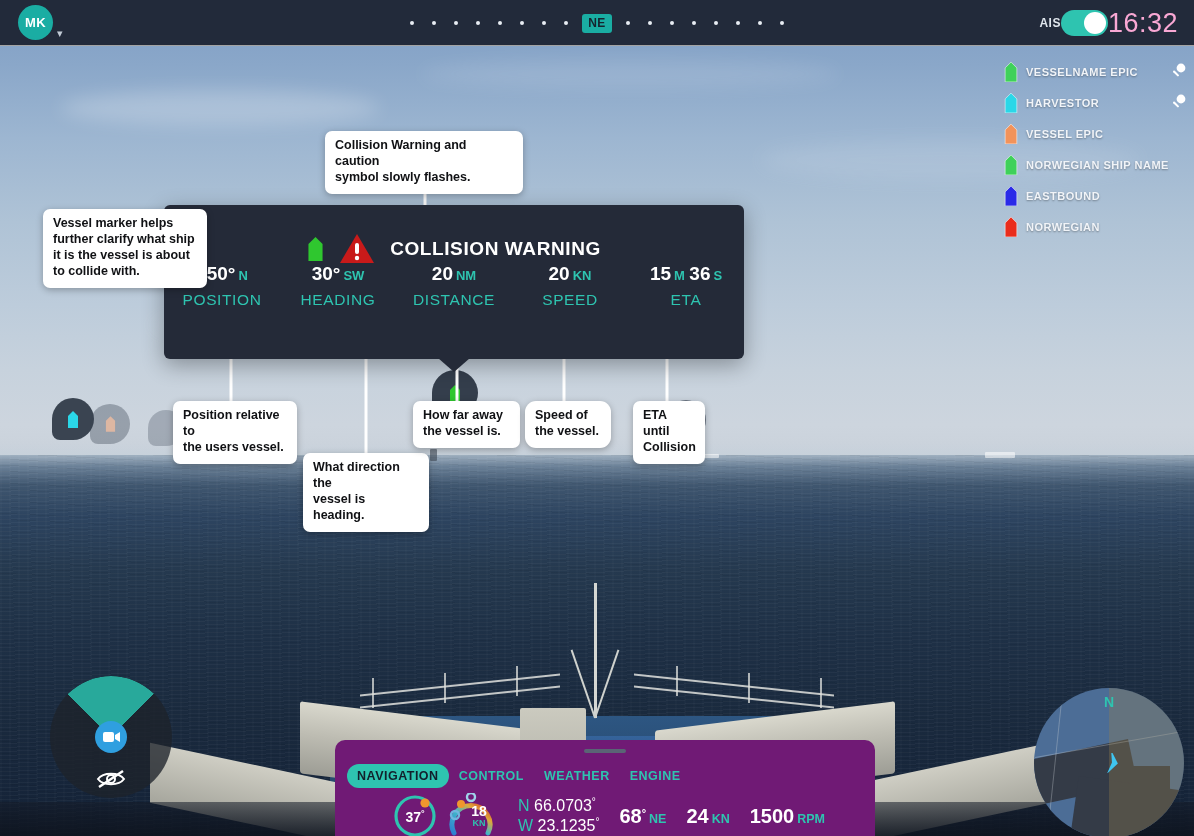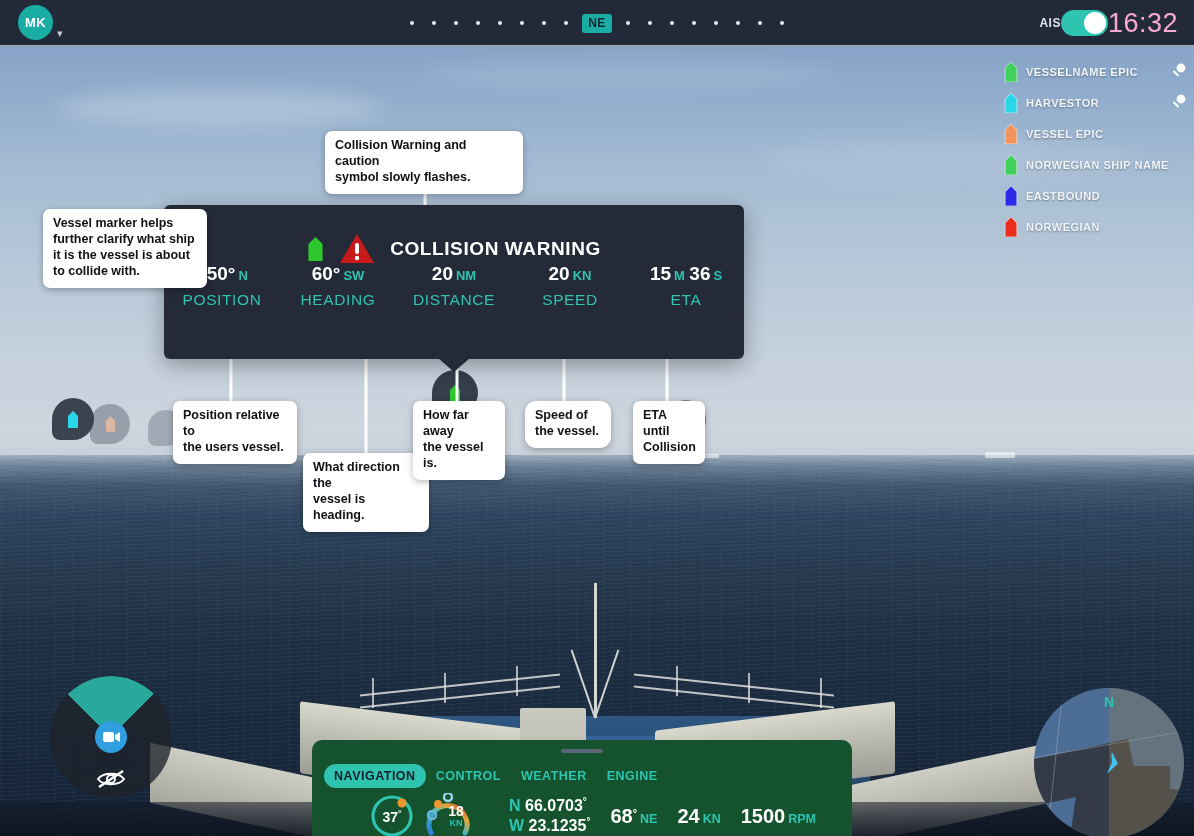--- a/index.html
+++ b/index.html
@@ -262,22 +262,22 @@
   }
   .mm-n {
     position: absolute; left: 50%; top: 6px; transform: translateX(-50%);
     color: #2ec4b0; font-size: 14px; font-weight: bold;
   }
   .mm-arrow { position: absolute; left: 50%; top: 50%; transform: translate(-50%,-50%); }
   .mm-road { position: absolute; background: rgba(200,205,212,.35); }
 
   
   #dash {
-    position: absolute; left: 312px; bottom: 0; width: 540px; height: 96px;
-    background: #14532d; border-radius: 10px 10px 0 0;
+    position: absolute; left: 335px; bottom: 0; width: 540px; height: 96px;
+    background: #701a75; border-radius: 10px 10px 0 0;
   }
   .dash-grip {
     position: absolute; left: 50%; top: 9px; transform: translateX(-50%);
     width: 42px; height: 4px; border-radius: 2px; background: #5a6475;
   }
   .dash-tabs {
     position: absolute; left: 12px; top: 24px; display: flex; align-items: center; gap: 0;
   }
   .dtab {
     color: #2ec4b0; font-size: 12.5px; font-weight: bold; letter-spacing: .5px;
@@ -300,21 +300,21 @@
   }
   .gauge-hdg { position: relative; width: 46px; height: 46px; margin-left: 10px; }
   .gauge-wind { position: relative; width: 50px; height: 46px; margin-left: 8px; }
   .gval {
     position: absolute; left: 0; top: 0; width: 100%; height: 100%;
     display: flex; flex-direction: column; align-items: center; justify-content: center;
     color: #fff; font-size: 14px; font-weight: bold; line-height: 1;
   }
   .gval .gsub { color: #2ec4b0; font-size: 9px; margin-top: 1px; }
   .coords {
-    margin-left: 36px; color: #fff; font-size: 16px; font-weight: bold; line-height: 1.18;
+    margin-left: 22px; color: #fff; font-size: 16px; font-weight: normal; line-height: 1.18;
   }
   .coords .cdir { color: #2ec4b0; }
   .coords .deg { font-size: 10px; vertical-align: super; }
   .readout { margin-left: 20px; color: #fff; font-weight: bold; }
   .readout .rv { font-size: 20px; }
   .readout .ru { color: #2ec4b0; font-size: 12.5px; margin-left: 3px; }
   .readout .deg { font-size: 11px; vertical-align: super; }
 </style>
 </head>
 <body>
@@ -499,21 +499,21 @@
       <circle cx="19" cy="26" r="2.2" fill="#fff"></circle>
     </svg>
     <div class="warn-title">COLLISION WARNING</div>
   </div>
   <div class="metrics">
       <div class="metric">
         <div><span class="mval">350°</span><span class="munit">N</span></div>
         <div class="mlab">POSITION</div>
       </div>
       <div class="metric">
-        <div><span class="mval">60°</span><span class="munit">SW</span></div>
+        <div><span class="mval">30°</span><span class="munit">SW</span></div>
         <div class="mlab">HEADING</div>
       </div>
       <div class="metric">
         <div><span class="mval">20</span><span class="munit">NM</span></div>
         <div class="mlab">DISTANCE</div>
       </div>
       <div class="metric">
         <div><span class="mval">20</span><span class="munit">KN</span></div>
         <div class="mlab">SPEED</div>
       </div>
@@ -527,21 +527,21 @@
 <div class="callout" style="left:325px;top:131px;width:198px;">Collision Warning and caution
 symbol slowly flashes.</div>
 <div class="callout" style="left:43px;top:209px;width:164px;">Vessel marker helps
 further clarify what ship
 it is the vessel is about
 to collide with.</div>
 <div class="callout" style="left:173px;top:401px;width:124px;">Position relative to
 the users vessel.</div>
 <div class="callout" style="left:303px;top:453px;width:126px;">What direction the
 vessel is heading.</div>
-<div class="callout" style="left:413px;top:401px;width:92px;">How far away
+<div class="callout" style="left:413px;top:401px;width:107px;">How far away
 the vessel is.</div>
 <div class="callout" style="left:525px;top:401px;width:86px;border-radius:11px;">Speed of
 the vessel.</div>
 <div class="callout" style="left:633px;top:401px;width:72px;">ETA until
 Collision</div>
 
 <div id="cam-widget">
   <div class="cam-disc">
     <div class="cam-cone"></div>
   </div>

